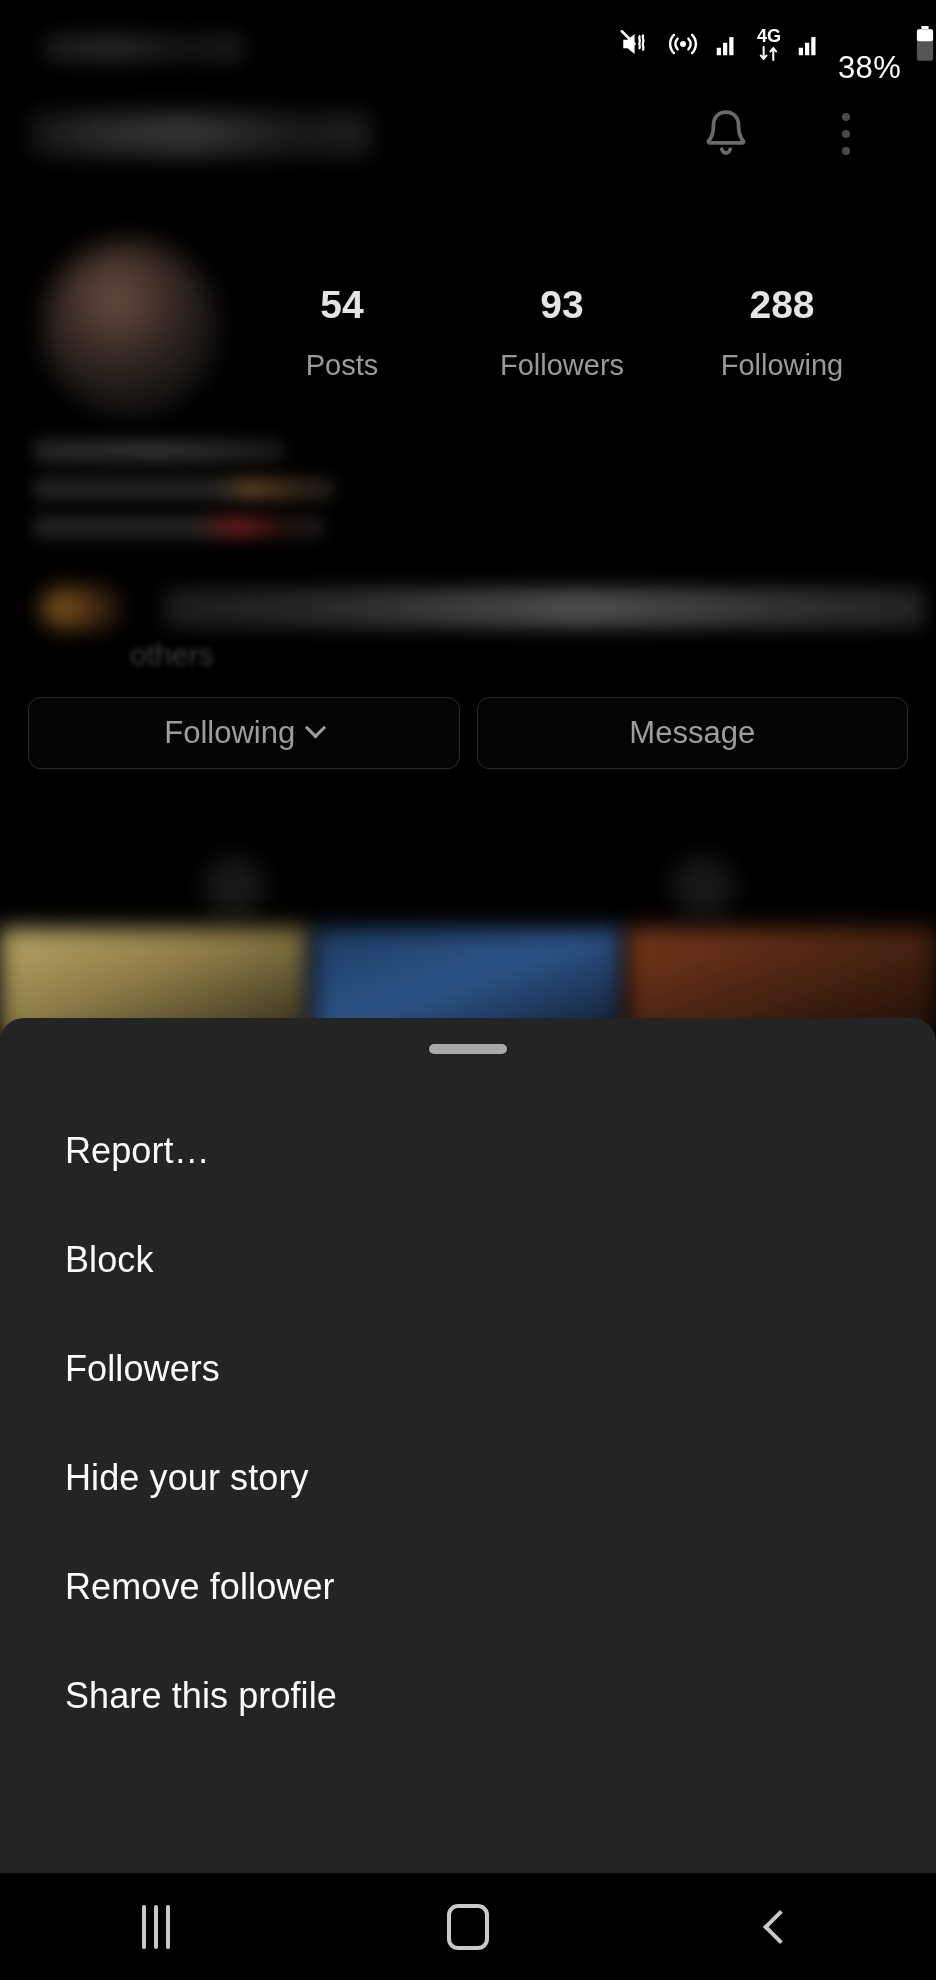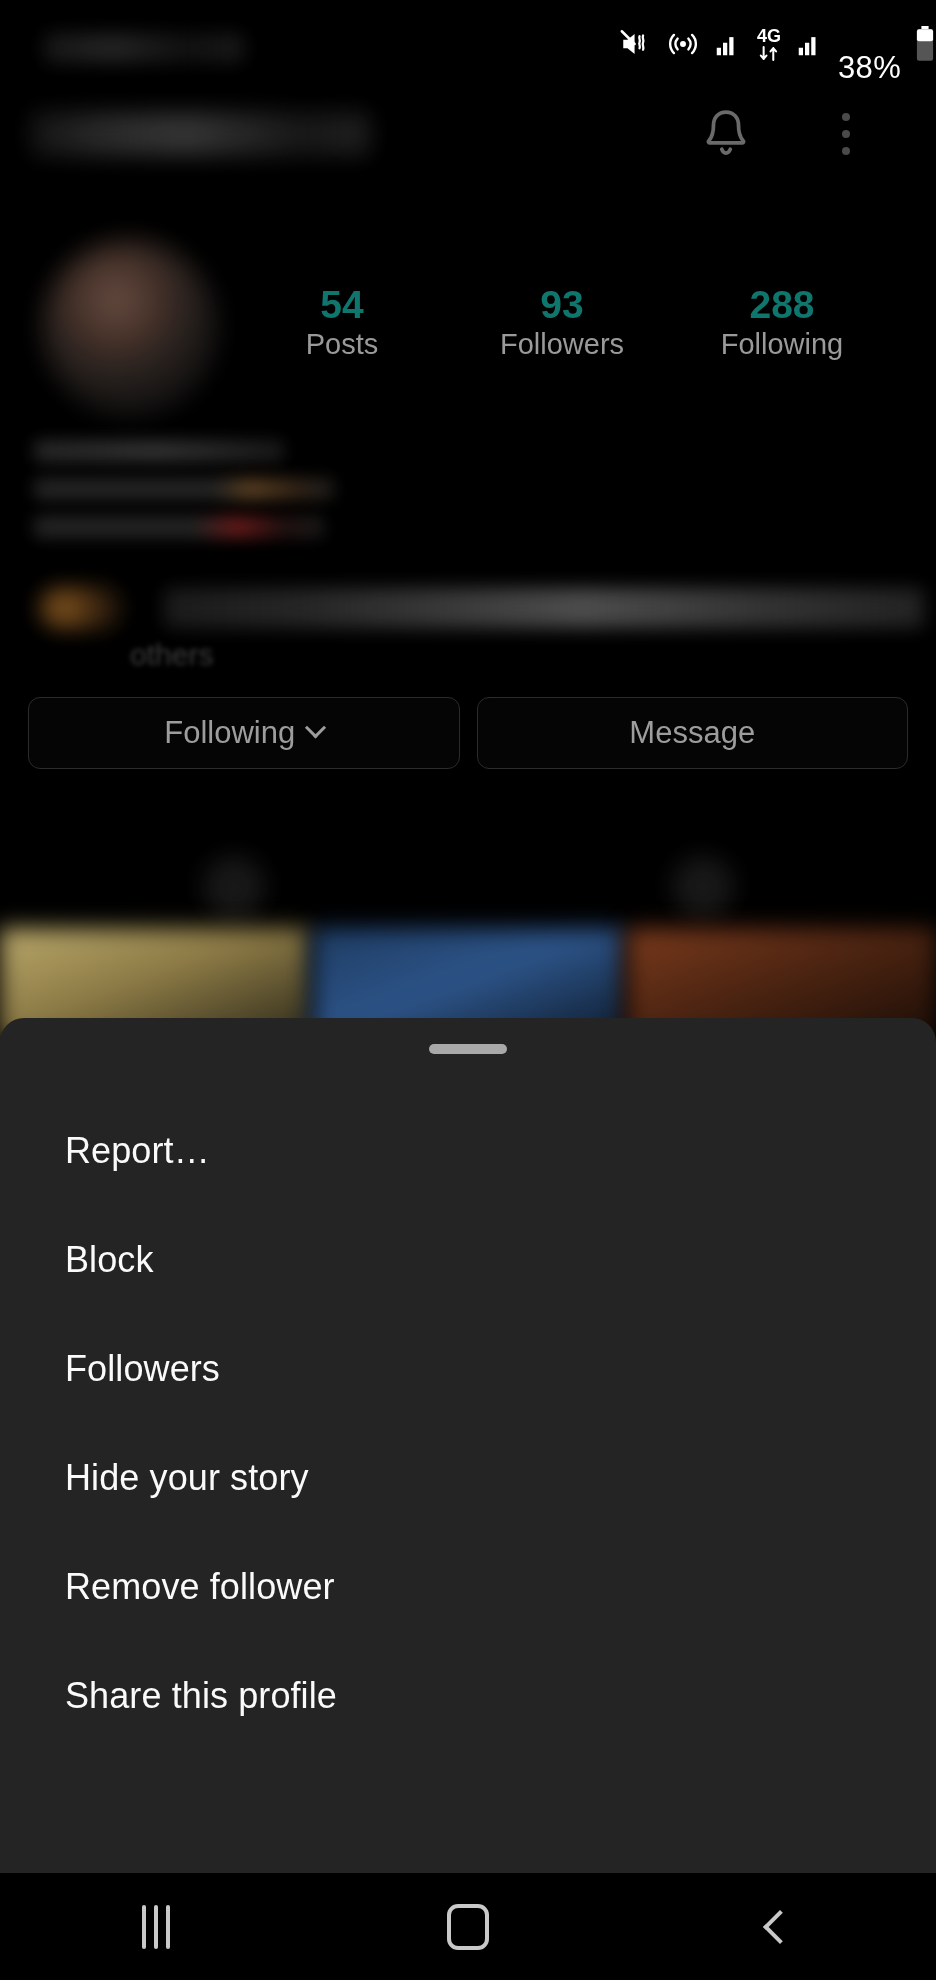--- a/index.html
+++ b/index.html
@@ -41,22 +41,22 @@
   .avatar{
     position:absolute; left:42px; top:240px; width:176px; height:176px; border-radius:50%;
     background:
       radial-gradient(circle at 42% 34%, #6d5246 0%, #4b352c 26%, #2a2320 48%, #171514 70%),
       radial-gradient(circle at 78% 58%, #3c4640 0%, #23282500 62%),
       #141312;
     filter:blur(13px); opacity:.95;
   }
   .stats{ position:absolute; left:232px; top:285px; width:660px; display:flex; }
   .stat{ flex:1; text-align:center; }
-  .stat-num{ color:#0f766e; font-size:39px; font-weight:700; line-height:1.05; }
-  .stat-lbl{ color:#9a9a9a; font-size:29px; font-weight:400; margin-top:2px; }
+  .stat-num{ color:#e5e5e5; font-size:39px; font-weight:700; line-height:1.05; }
+  .stat-lbl{ color:#9a9a9a; font-size:29px; font-weight:400; margin-top:23px; }
 
   
   .bio{ position:absolute; left:34px; top:440px; width:360px; height:115px; }
   .bio span{ display:block; border-radius:5px; filter:blur(8px);
              background:linear-gradient(90deg,#2d2d2d,#3a3a3a,#1d1d1d); opacity:.85; }
   .bio .l1{ width:250px; height:22px; margin-bottom:16px; }
   .bio .l2{ width:300px; height:22px; margin-bottom:16px;
             background:linear-gradient(90deg,#2b2b2b 60%,#6a4a28 72%,#3a2a1c 88%,#222); }
   .bio .l3{ width:290px; height:22px;
             background:linear-gradient(90deg,#2b2b2b 55%,#7a1f1f 70%,#2a1414 86%,#202020); }

